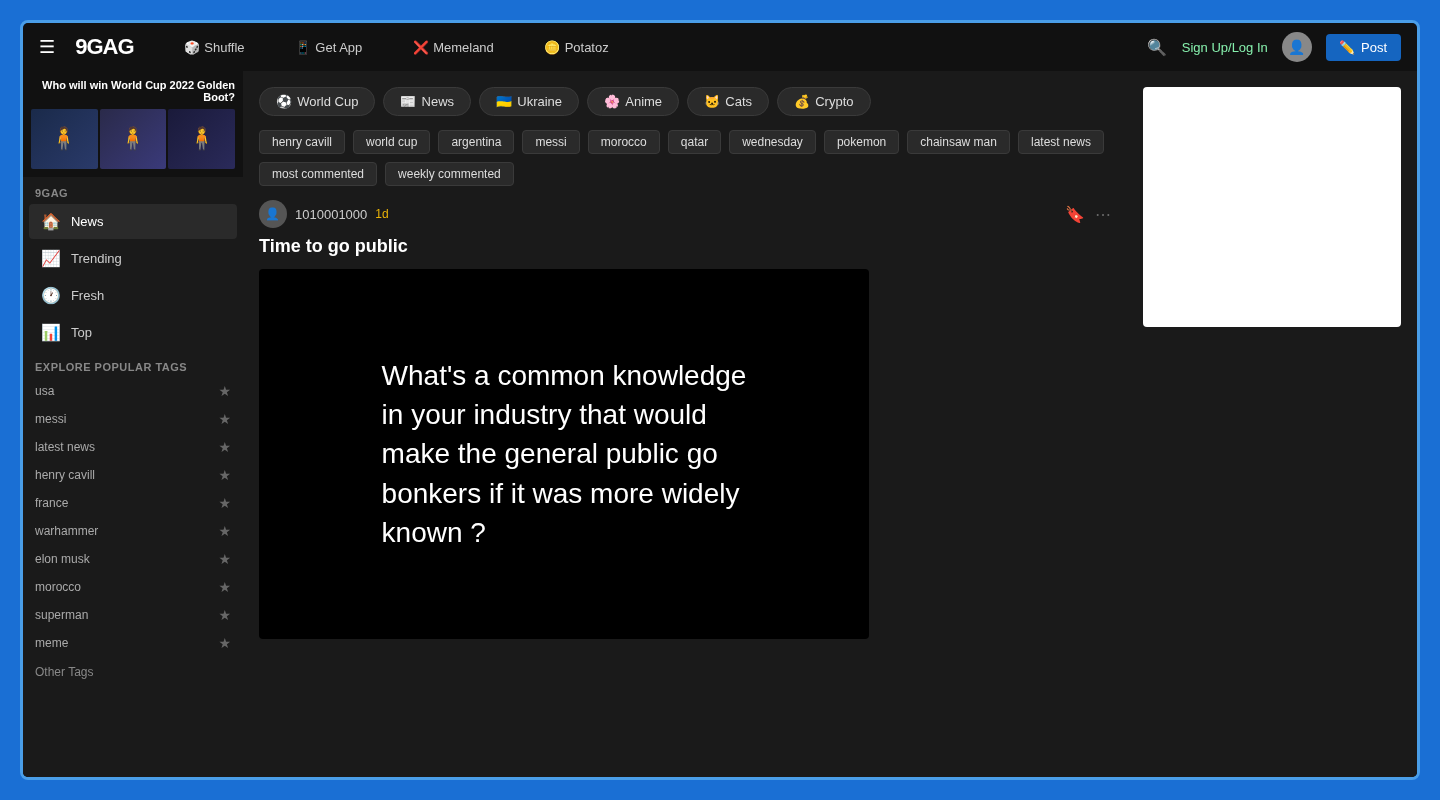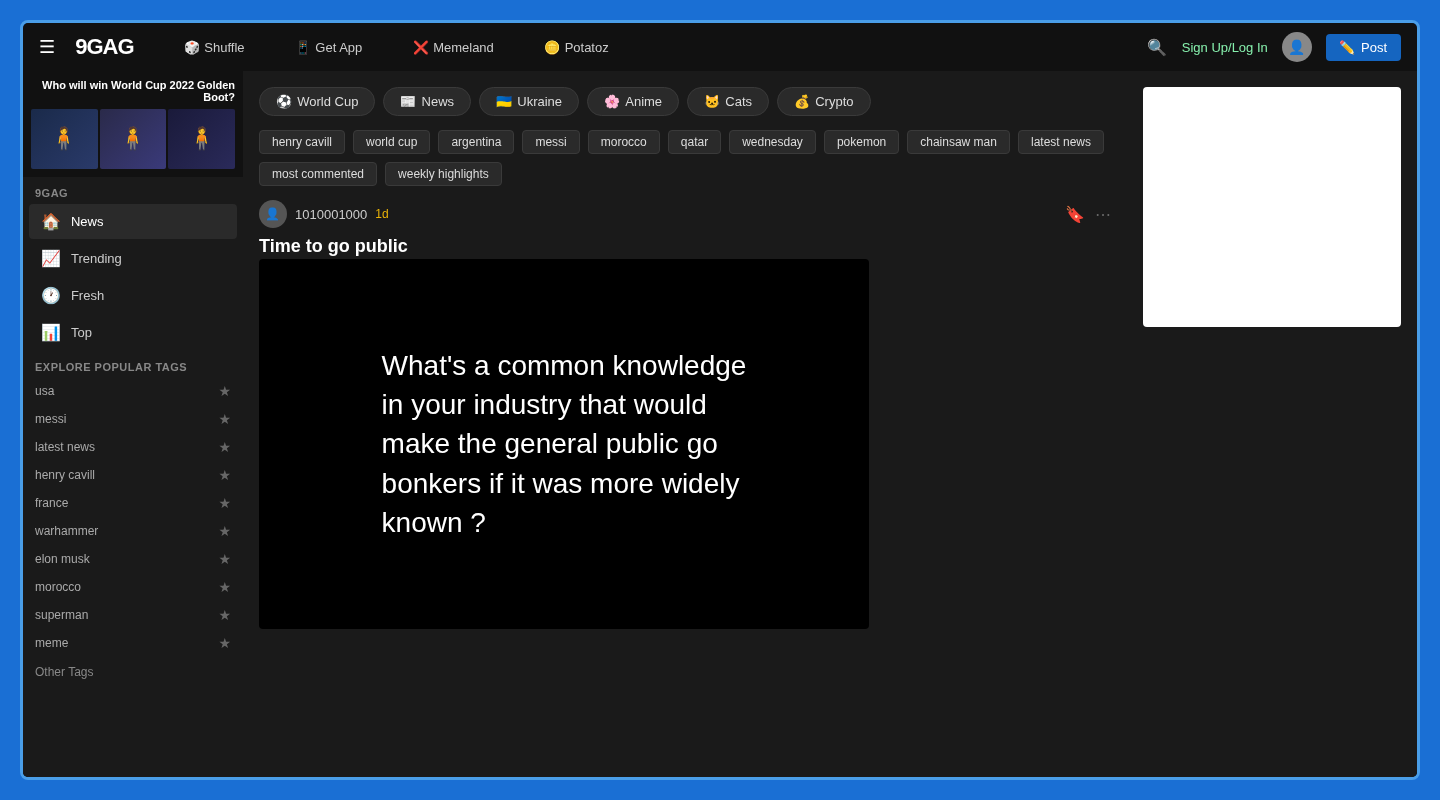--- a/index.html
+++ b/index.html
@@ -264,21 +264,21 @@
     }
     .bookmark-icon, .more-icon {
       color: #666;
       font-size: 16px;
       cursor: pointer;
     }
     .post-title {
       color: #fff;
       font-size: 18px;
       font-weight: 600;
-      margin-bottom: 2px;
+      margin-bottom: 12px;
     }
     .post-image {
       width: 100%;
       max-width: 610px;
       background: #000;
       border-radius: 4px;
       min-height: 370px;
       display: flex;
       align-items: center;
       justify-content: center;
@@ -448,21 +448,21 @@
         <span class="tag-pill">world cup</span>
         <span class="tag-pill">argentina</span>
         <span class="tag-pill">messi</span>
         <span class="tag-pill">morocco</span>
         <span class="tag-pill">qatar</span>
         <span class="tag-pill">wednesday</span>
         <span class="tag-pill">pokemon</span>
         <span class="tag-pill">chainsaw man</span>
         <span class="tag-pill">latest news</span>
         <span class="tag-pill">most commented</span>
-        <span class="tag-pill">weekly highlights</span>
+        <span class="tag-pill">weekly commented</span>
       </div>
 
       <div>
         <div class="post-header">
           <div class="post-author">
             <div class="author-avatar">👤</div>
             <span class="author-name">1010001000</span>
             <span class="post-time">1d</span>
           </div>
           <div class="post-actions">

